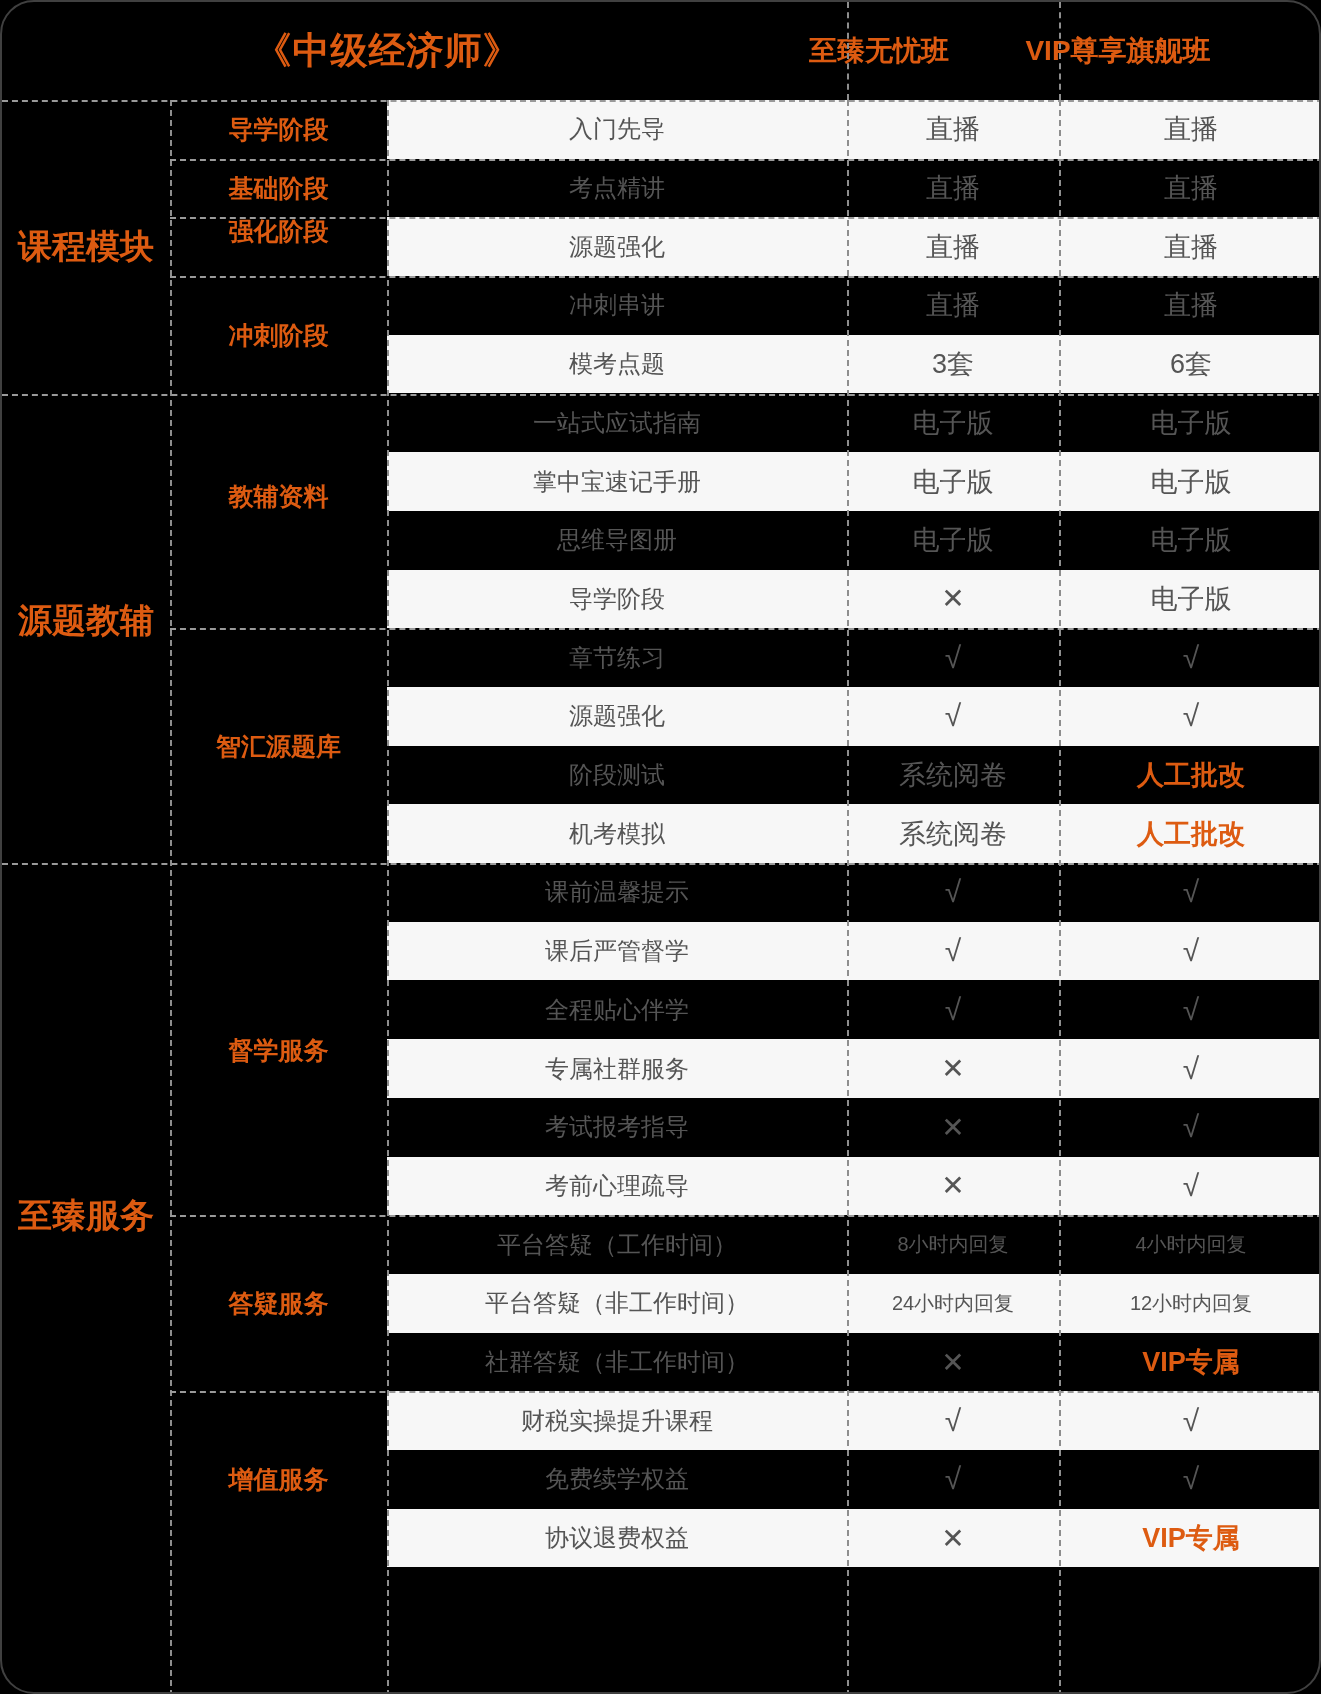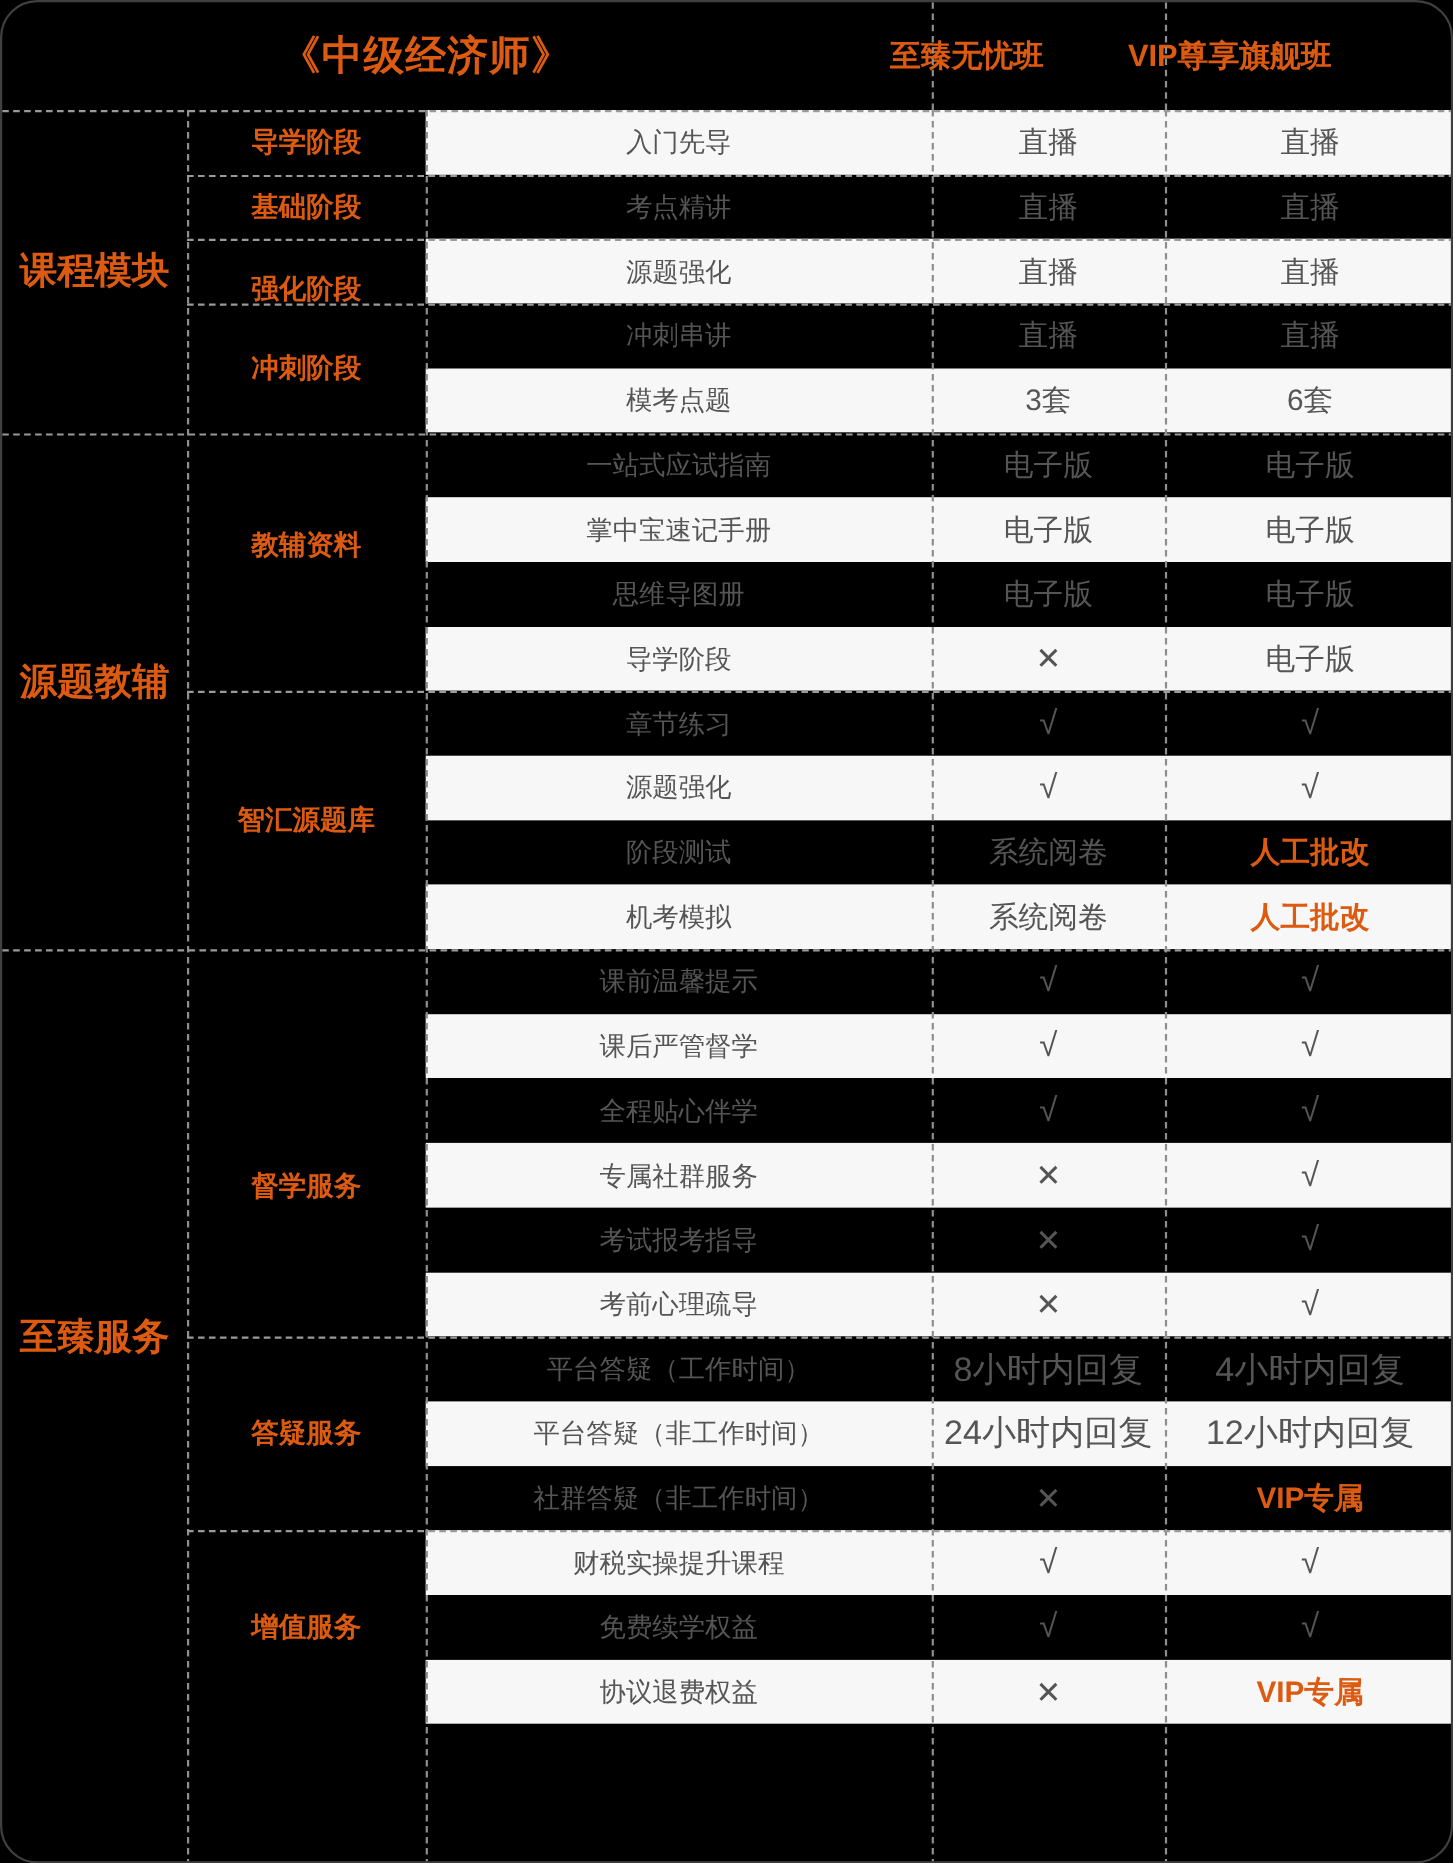--- a/index.html
+++ b/index.html
@@ -158,21 +158,21 @@
     font-size: 24px;
   }
   .cell-val {
     width: 212px;
     text-align: center;
     color: #555555;
     font-size: 27px;
   }
   .cell-val.v2 { width: 264px; }
   .cell-val.accent { color: #dd5b11; font-weight: bold; }
-  .cell-val.small { font-size: 31px; }
+  .cell-val.small { font-size: 20px; }
   .cell-val.check { font-size: 30px; }
   .cell-val.cross { font-size: 28px; }
 
 </style>
 </head>
 <body>
 
 <div id="card">
 
   <div class="hdr">
@@ -200,21 +200,21 @@
         <div class="cell-val">直播</div>
         <div class="cell-val v2">直播</div>
       </div>
       <div class="slabel" style="top: 58.7px; height: 58.7px;">基础阶段</div>
       <div class="subline" style="top: 117.4px;"></div>
       <div class="row light" style="top: 117.4px; height: 58.7px;">
         <div class="cell-feature">源题强化</div>
         <div class="cell-val">直播</div>
         <div class="cell-val v2">直播</div>
       </div>
-      <div class="slabel" style="top: 134px; height: 58.7px;">强化阶段</div>
+      <div class="slabel" style="top: 102px; height: 58.7px;">强化阶段</div>
       <div class="subline" style="top: 176.1px;"></div>
       <div class="row dark" style="top: 176.1px; height: 58.7px;">
         <div class="cell-feature">冲刺串讲</div>
         <div class="cell-val">直播</div>
         <div class="cell-val v2">直播</div>
       </div>
       <div class="row light" style="top: 234.8px; height: 58.7px;">
         <div class="cell-feature">模考点题</div>
         <div class="cell-val">3套</div>
         <div class="cell-val v2">6套</div>
@@ -290,21 +290,21 @@
       <div class="row dark" style="top: 997.9px; height: 58.7px;">
         <div class="cell-feature">考试报考指导</div>
         <div class="cell-val cross">✕</div>
         <div class="cell-val v2 check">√</div>
       </div>
       <div class="row light" style="top: 1056.6px; height: 58.7px;">
         <div class="cell-feature">考前心理疏导</div>
         <div class="cell-val cross">✕</div>
         <div class="cell-val v2 check">√</div>
       </div>
-      <div class="slabel" style="top: 802px; height: 352.2px;">督学服务</div>
+      <div class="slabel" style="top: 774px; height: 352.2px;">督学服务</div>
       <div class="subline" style="top: 1115.3px;"></div>
       <div class="row dark" style="top: 1115.3px; height: 58.7px;">
         <div class="cell-feature">平台答疑（工作时间）</div>
         <div class="cell-val small">8小时内回复</div>
         <div class="cell-val v2 small">4小时内回复</div>
       </div>
       <div class="row light" style="top: 1174px; height: 58.7px;">
         <div class="cell-feature">平台答疑（非工作时间）</div>
         <div class="cell-val small">24小时内回复</div>
         <div class="cell-val v2 small">12小时内回复</div>

